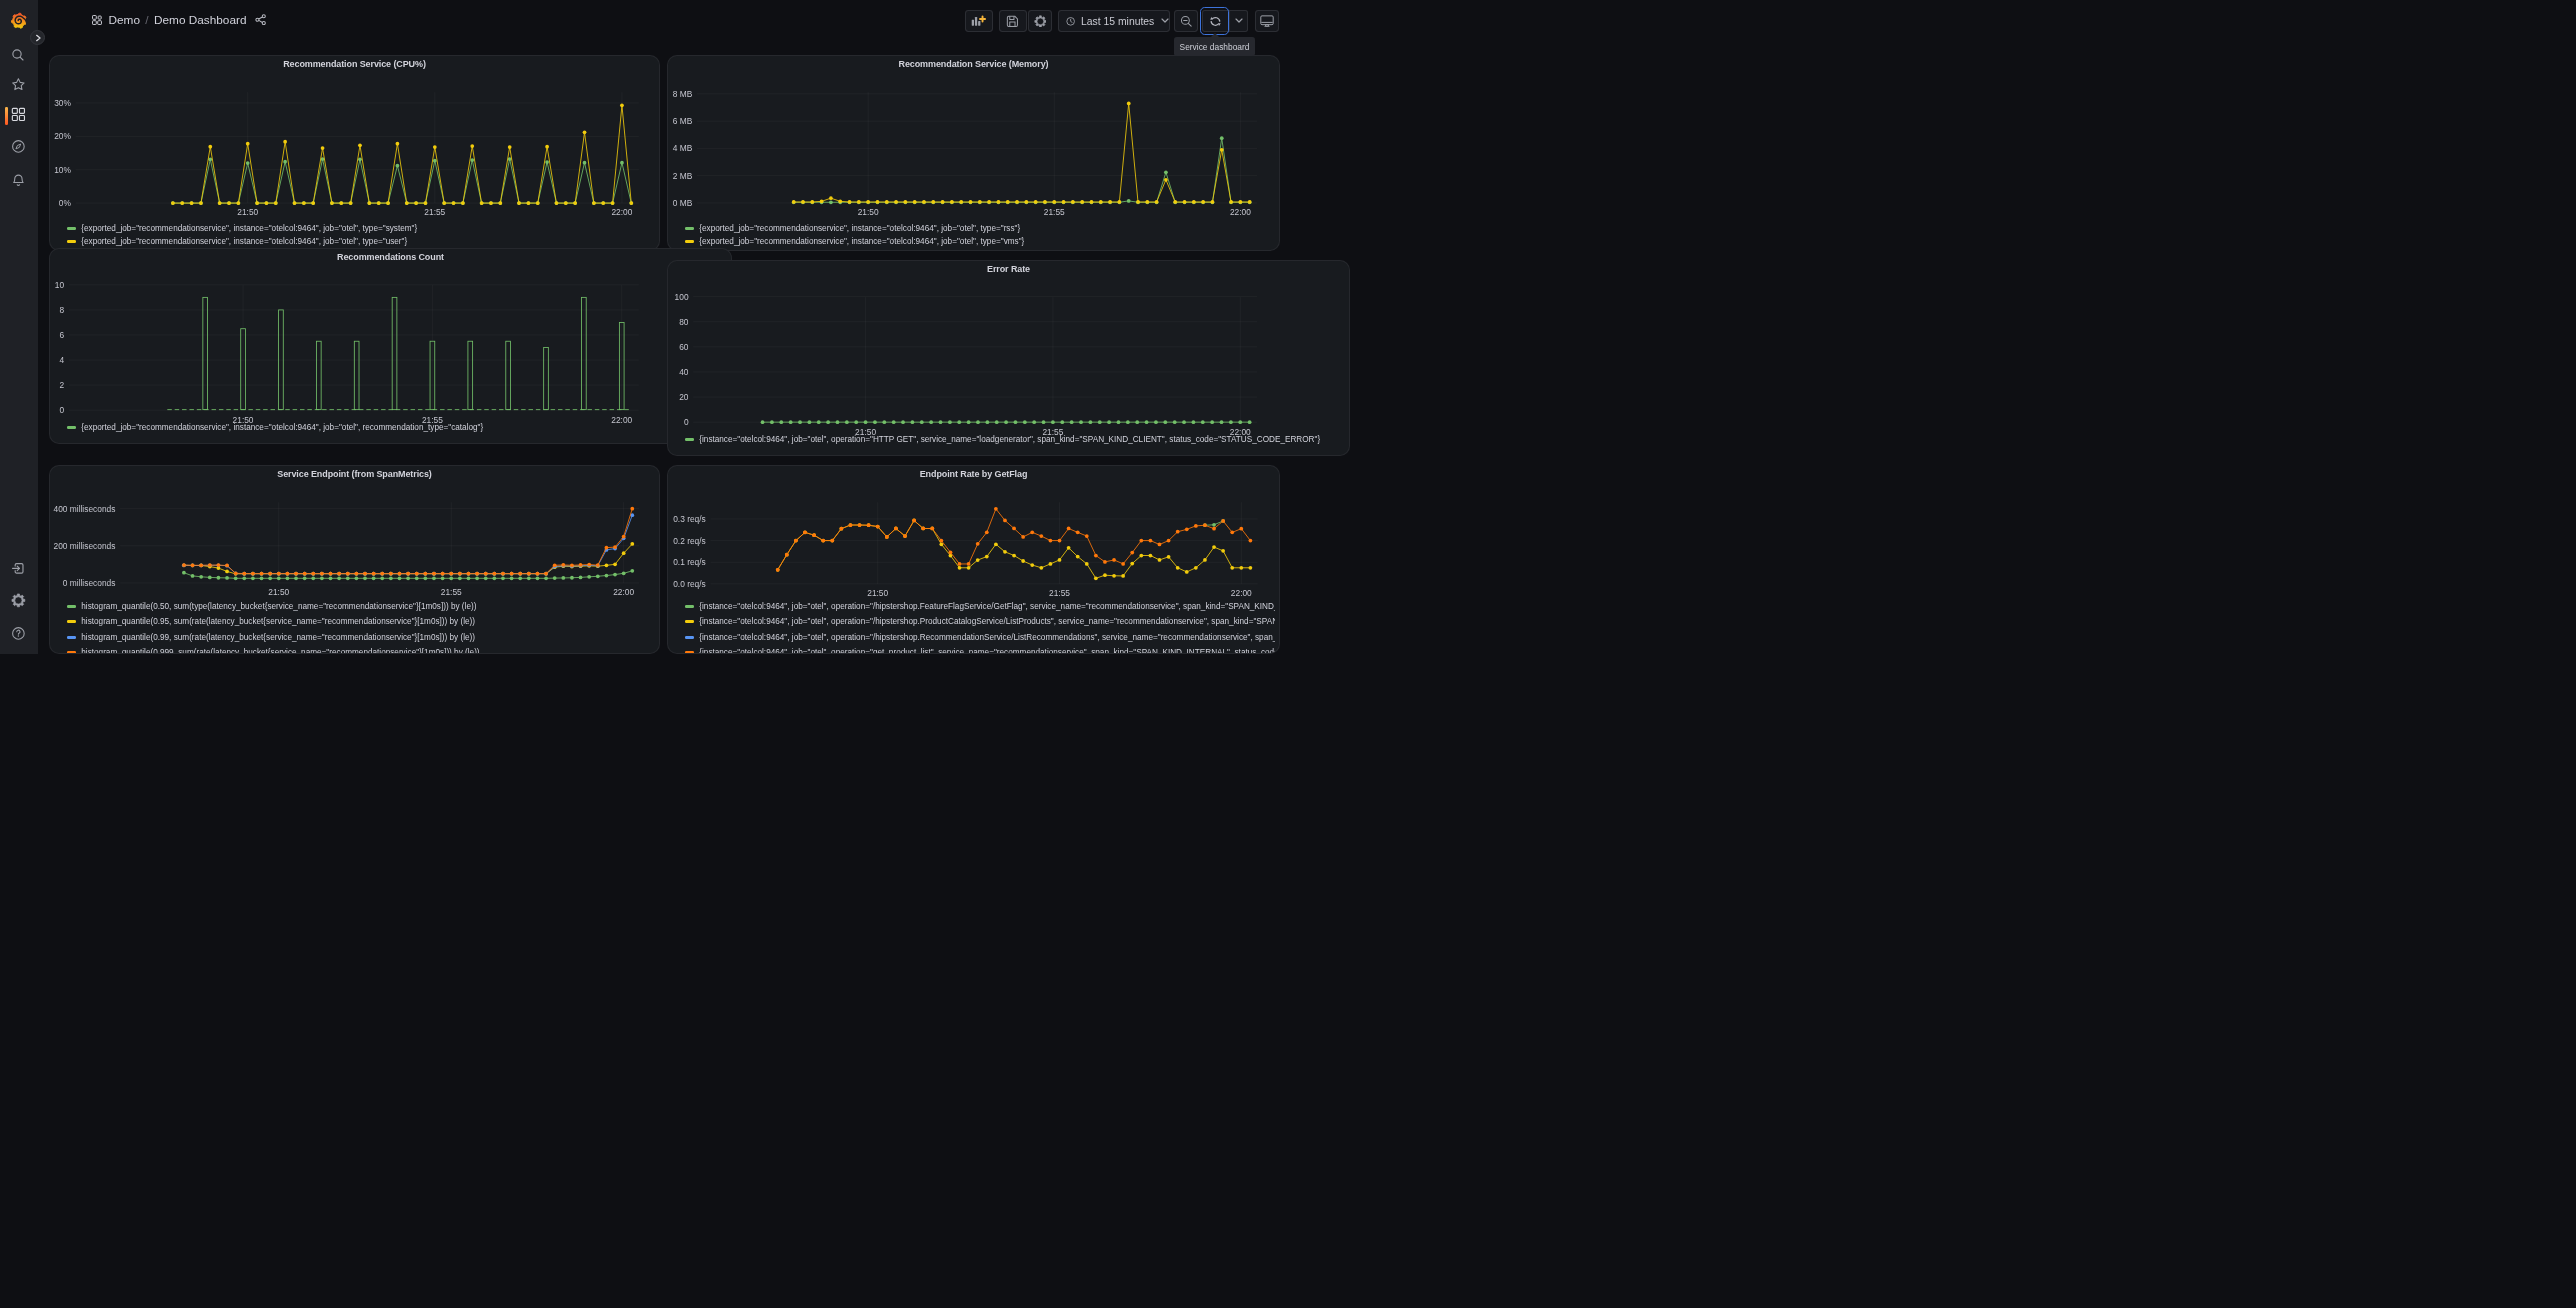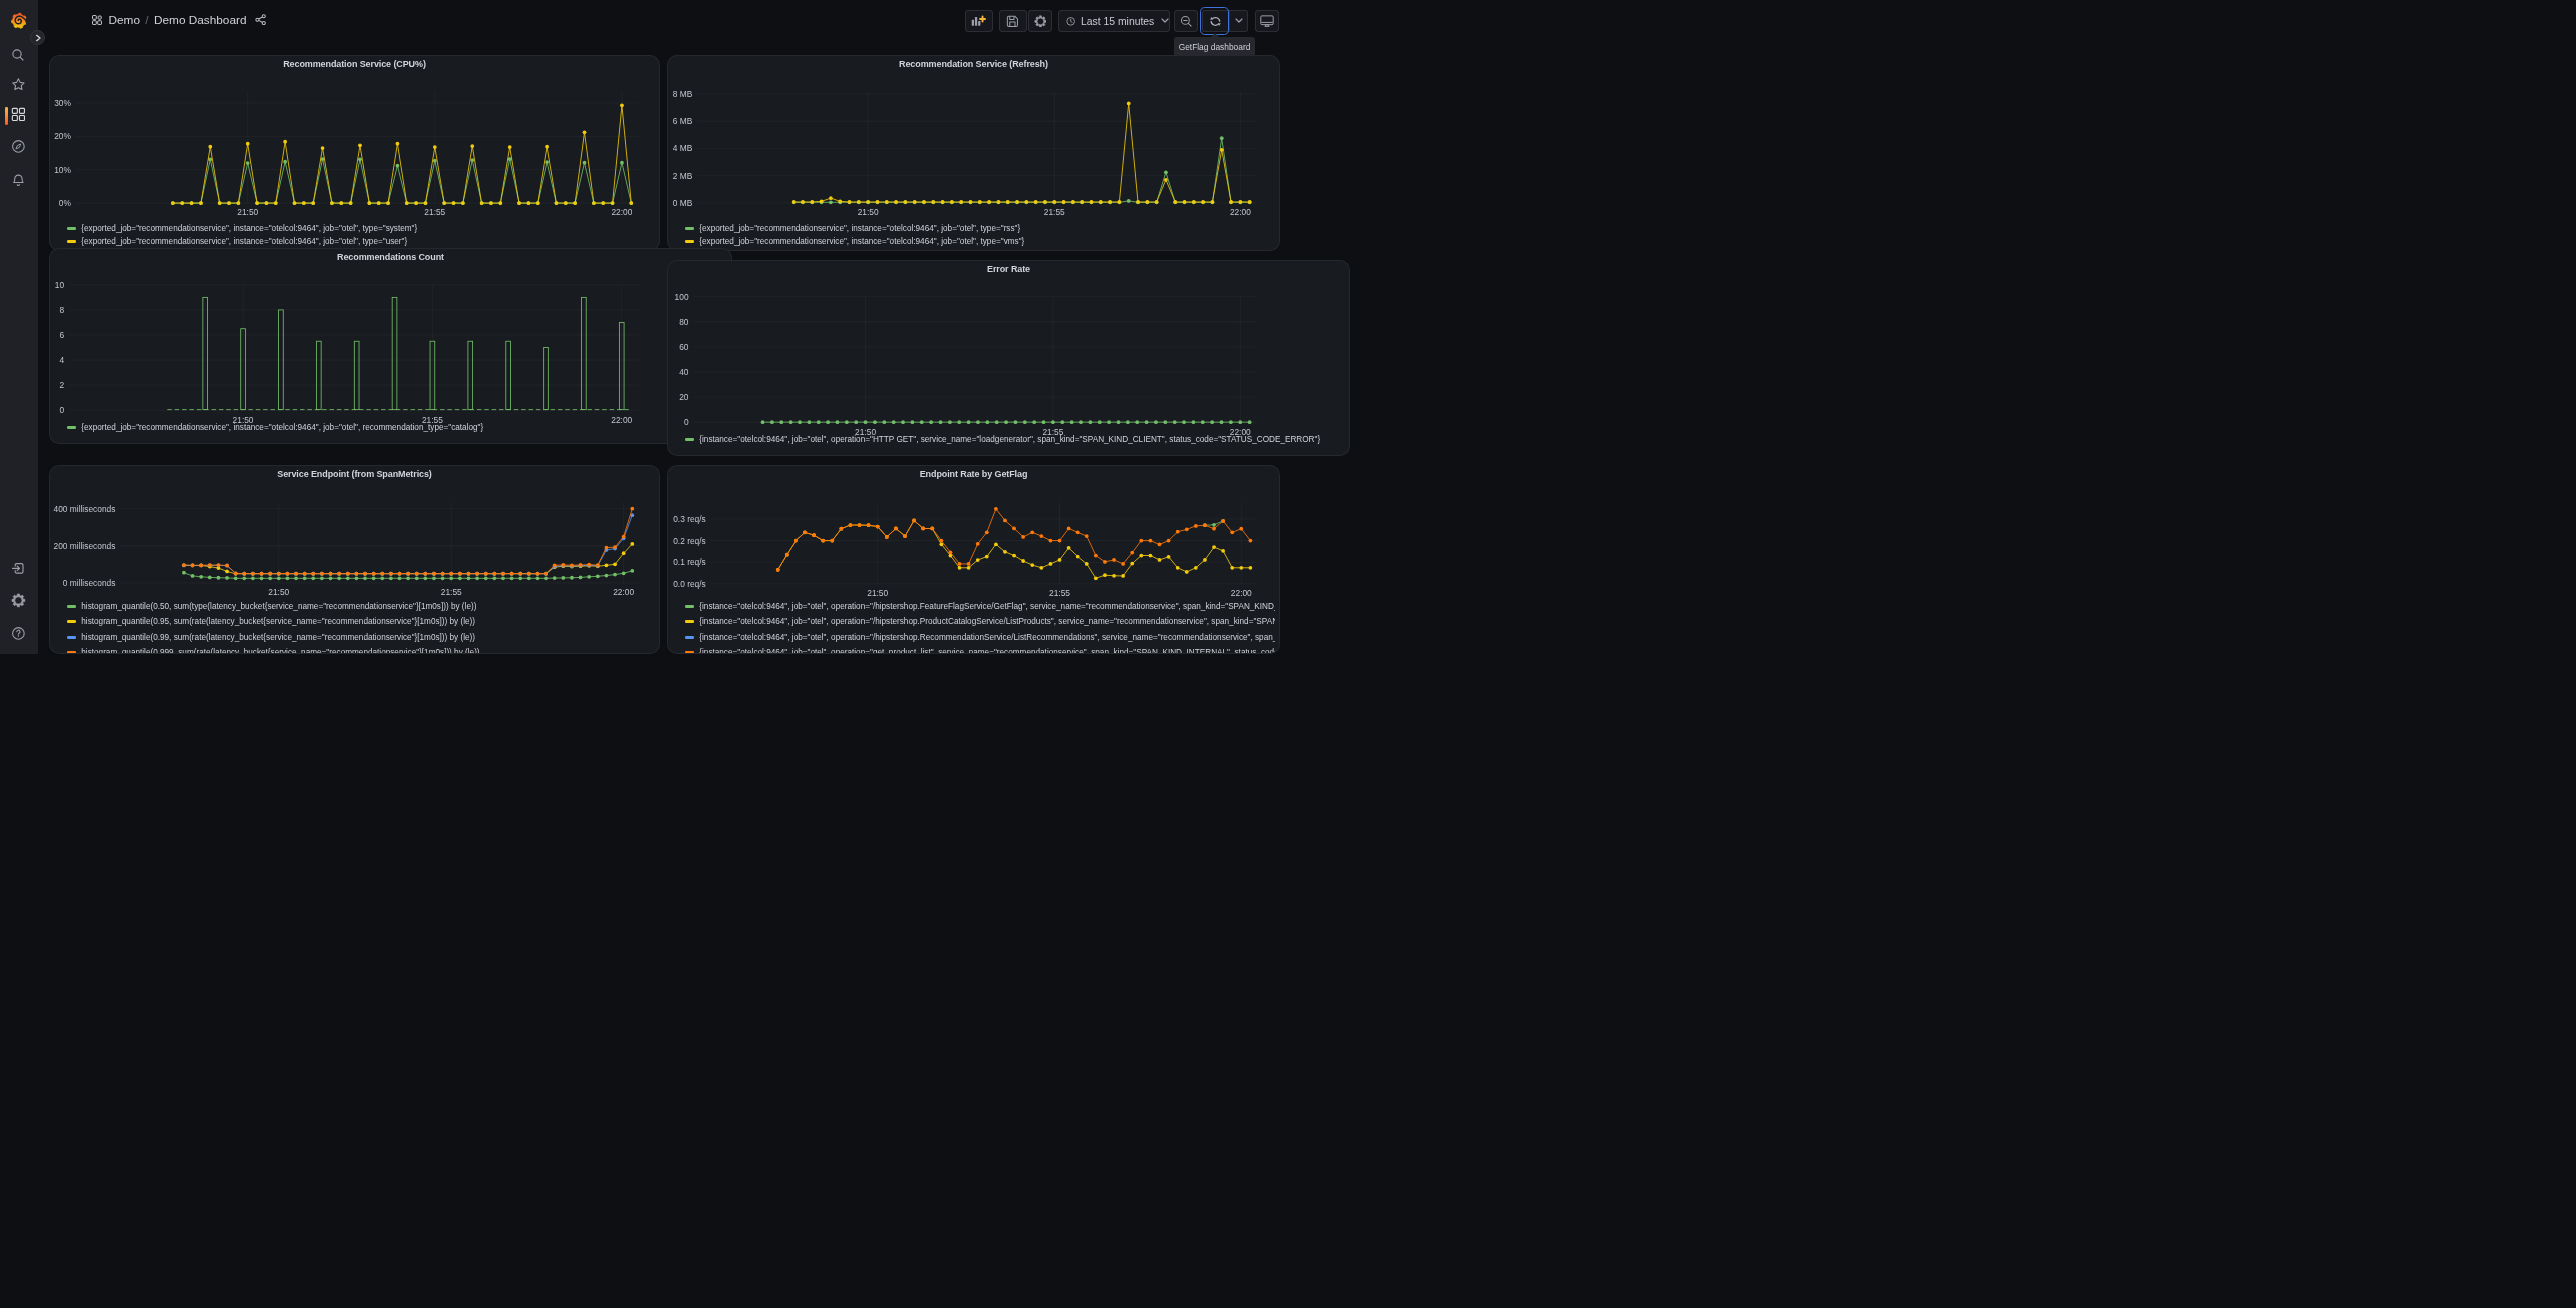--- a/index.html
+++ b/index.html
@@ -159,21 +159,21 @@
   </div>
 <div class="ring"></div>
 <div class="tbtn" style="left:1255px;width:24px">
     <svg class="" style="" width="14" height="12.8" viewBox="0 0 21 19" fill="none">
       <rect x="1.2" y="1.2" width="18.6" height="13.2" rx="1.8" stroke="#9da0a8" stroke-width="1.5"></rect>
       <line x1="2" y1="11" x2="19" y2="11" stroke="#9da0a8" stroke-width="1.5"></line>
       <path d="M8.2 14.4h4.6v2.2h-4.6z" stroke="#9da0a8" stroke-width="1.4"></path>
       <line x1="6.6" y1="17.6" x2="14.4" y2="17.6" stroke="#9da0a8" stroke-width="1.4"></line>
     </svg>
   </div>
-<div class="tooltip">GetFlag dashboard</div>
+<div class="tooltip">Service dashboard</div>
 <div class="panel" style="left:49px;top:55px;width:611px;height:196px">
     <div class="ptitle">Recommendation Service (CPU%)</div>
     <svg class="chart" width="611" height="196" viewBox="73.5 82 910.5 292.5">
       <line x1="111" y1="301.5" x2="951.5" y2="301.5" stroke="rgba(204,204,220,0.07)" stroke-width="1"></line>
       <text x="104" y="306" text-anchor="end" class="ax">0%</text>
       <line x1="111" y1="251.7" x2="951.5" y2="251.7" stroke="rgba(204,204,220,0.07)" stroke-width="1"></line>
       <text x="104" y="256.2" text-anchor="end" class="ax">10%</text>
       <line x1="111" y1="201.9" x2="951.5" y2="201.9" stroke="rgba(204,204,220,0.07)" stroke-width="1"></line>
       <text x="104" y="206.4" text-anchor="end" class="ax">20%</text>
       <line x1="111" y1="152.1" x2="951.5" y2="152.1" stroke="rgba(204,204,220,0.07)" stroke-width="1"></line>
@@ -290,21 +290,21 @@
     <div class="leg" style="top:167px">
       <span class="sw" style="background:#73bf69"></span>
       <span class="lt">{exported_job="recommendationservice", instance="otelcol:9464", job="otel", type="system"}</span>
     </div>
     <div class="leg" style="top:180px">
       <span class="sw" style="background:#f2cc0c"></span>
       <span class="lt">{exported_job="recommendationservice", instance="otelcol:9464", job="otel", type="user"}</span>
     </div>
   </div>
 <div class="panel" style="left:667px;top:55px;width:613px;height:196px">
-    <div class="ptitle">Recommendation Service (Refresh)</div>
+    <div class="ptitle">Recommendation Service (Memory)</div>
     <svg class="chart" width="613" height="196" viewBox="993 82 912.5 292.5">
       <line x1="1035" y1="301.3" x2="1871" y2="301.3" stroke="rgba(204,204,220,0.07)" stroke-width="1"></line>
       <text x="1028" y="305.8" text-anchor="end" class="ax">0 MB</text>
       <line x1="1035" y1="260.6" x2="1871" y2="260.6" stroke="rgba(204,204,220,0.07)" stroke-width="1"></line>
       <text x="1028" y="265.1" text-anchor="end" class="ax">2 MB</text>
       <line x1="1035" y1="219.9" x2="1871" y2="219.9" stroke="rgba(204,204,220,0.07)" stroke-width="1"></line>
       <text x="1028" y="224.4" text-anchor="end" class="ax">4 MB</text>
       <line x1="1035" y1="179.2" x2="1871" y2="179.2" stroke="rgba(204,204,220,0.07)" stroke-width="1"></line>
       <text x="1028" y="183.7" text-anchor="end" class="ax">6 MB</text>
       <line x1="1035" y1="138.5" x2="1871" y2="138.5" stroke="rgba(204,204,220,0.07)" stroke-width="1"></line>

